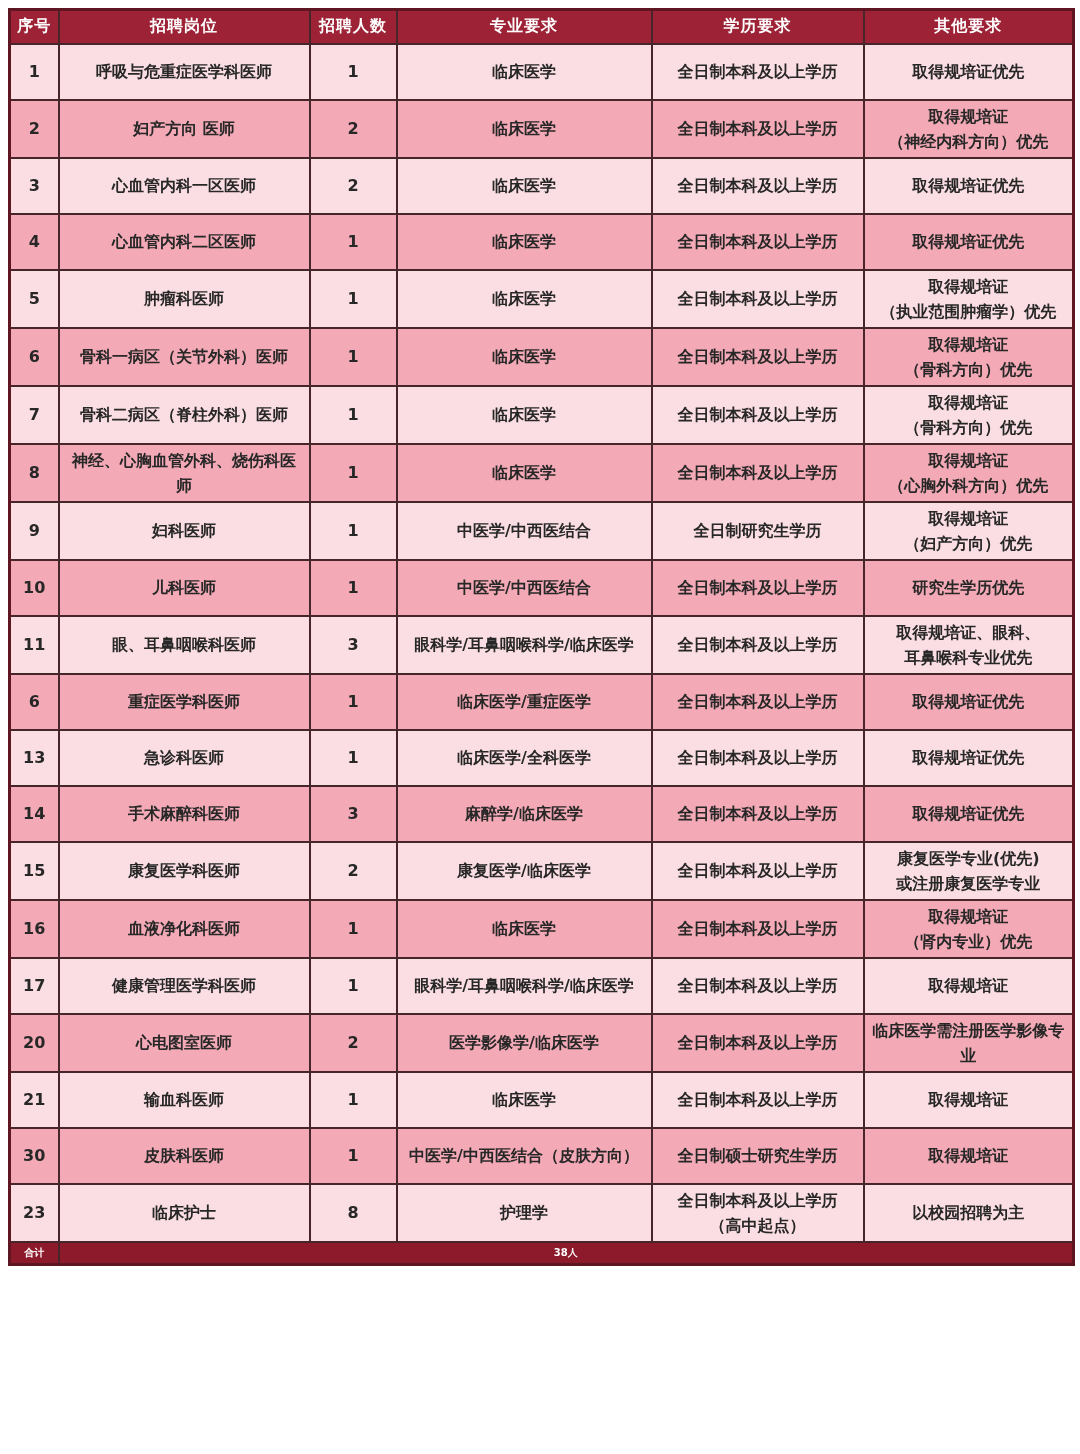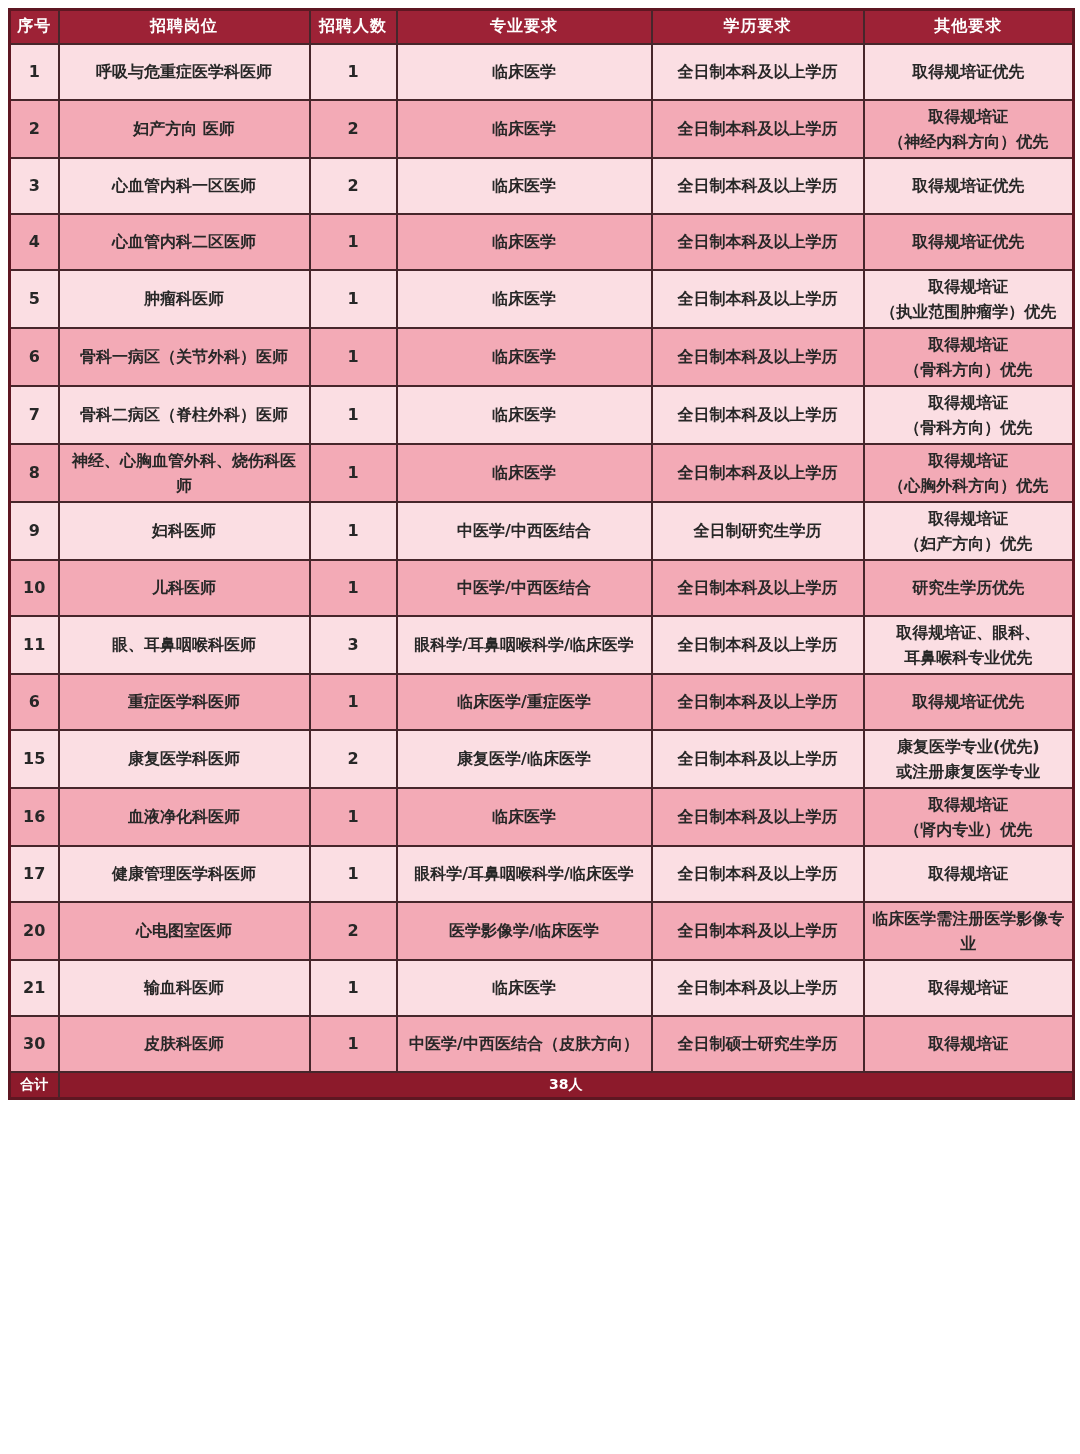--- a/index.html
+++ b/index.html
@@ -51,21 +51,21 @@
     font-size:16px;
     height:56px;
     line-height:25px;
   }
   tbody tr.row-light td{background:var(--row-light);}
   tbody tr.row-dark td{background:var(--row-dark);}
   tfoot td{
     background:var(--total-bg);
     color:var(--header-text);
     height:22px;
-    font-size:14px;
+    font-size:10px;
   }
   
   col.c-no{width:49px;}
   col.c-position{width:251px;}
   col.c-count{width:87px;}
   col.c-major{width:255px;}
   col.c-education{width:212px;}
   col.c-other{width:210px;}
 </style>
 </head>
@@ -189,20 +189,36 @@
         </tr>
         <tr class="row-dark">
           <td>6</td>
           <td>重症医学科医师</td>
           <td>1</td>
           <td>临床医学/重症医学</td>
           <td>全日制本科及以上学历</td>
           <td>取得规培证优先</td>
         </tr>
         <tr class="row-light">
+          <td>13</td>
+          <td>急诊科医师</td>
+          <td>1</td>
+          <td>临床医学/全科医学</td>
+          <td>全日制本科及以上学历</td>
+          <td>取得规培证优先</td>
+        </tr>
+        <tr class="row-dark">
+          <td>14</td>
+          <td>手术麻醉科医师</td>
+          <td>3</td>
+          <td>麻醉学/临床医学</td>
+          <td>全日制本科及以上学历</td>
+          <td>取得规培证优先</td>
+        </tr>
+        <tr class="row-light">
           <td>15</td>
           <td>康复医学科医师</td>
           <td>2</td>
           <td>康复医学/临床医学</td>
           <td>全日制本科及以上学历</td>
           <td>康复医学专业(优先)
 或注册康复医学专业</td>
         </tr>
         <tr class="row-dark">
           <td>16</td>
@@ -237,20 +253,29 @@
           <td>全日制本科及以上学历</td>
           <td>取得规培证</td>
         </tr>
         <tr class="row-dark">
           <td>30</td>
           <td>皮肤科医师</td>
           <td>1</td>
           <td>中医学/中西医结合（皮肤方向）</td>
           <td>全日制硕士研究生学历</td>
           <td>取得规培证</td>
+        </tr>
+        <tr class="row-light">
+          <td>23</td>
+          <td>临床护士</td>
+          <td>8</td>
+          <td>护理学</td>
+          <td>全日制本科及以上学历
+（高中起点）</td>
+          <td>以校园招聘为主</td>
         </tr>
       </tbody>
     <tfoot>
       <tr>
         <td>合计</td>
         <td colspan="5">38人</td>
       </tr>
     </tfoot>
   </table>
 </div>

